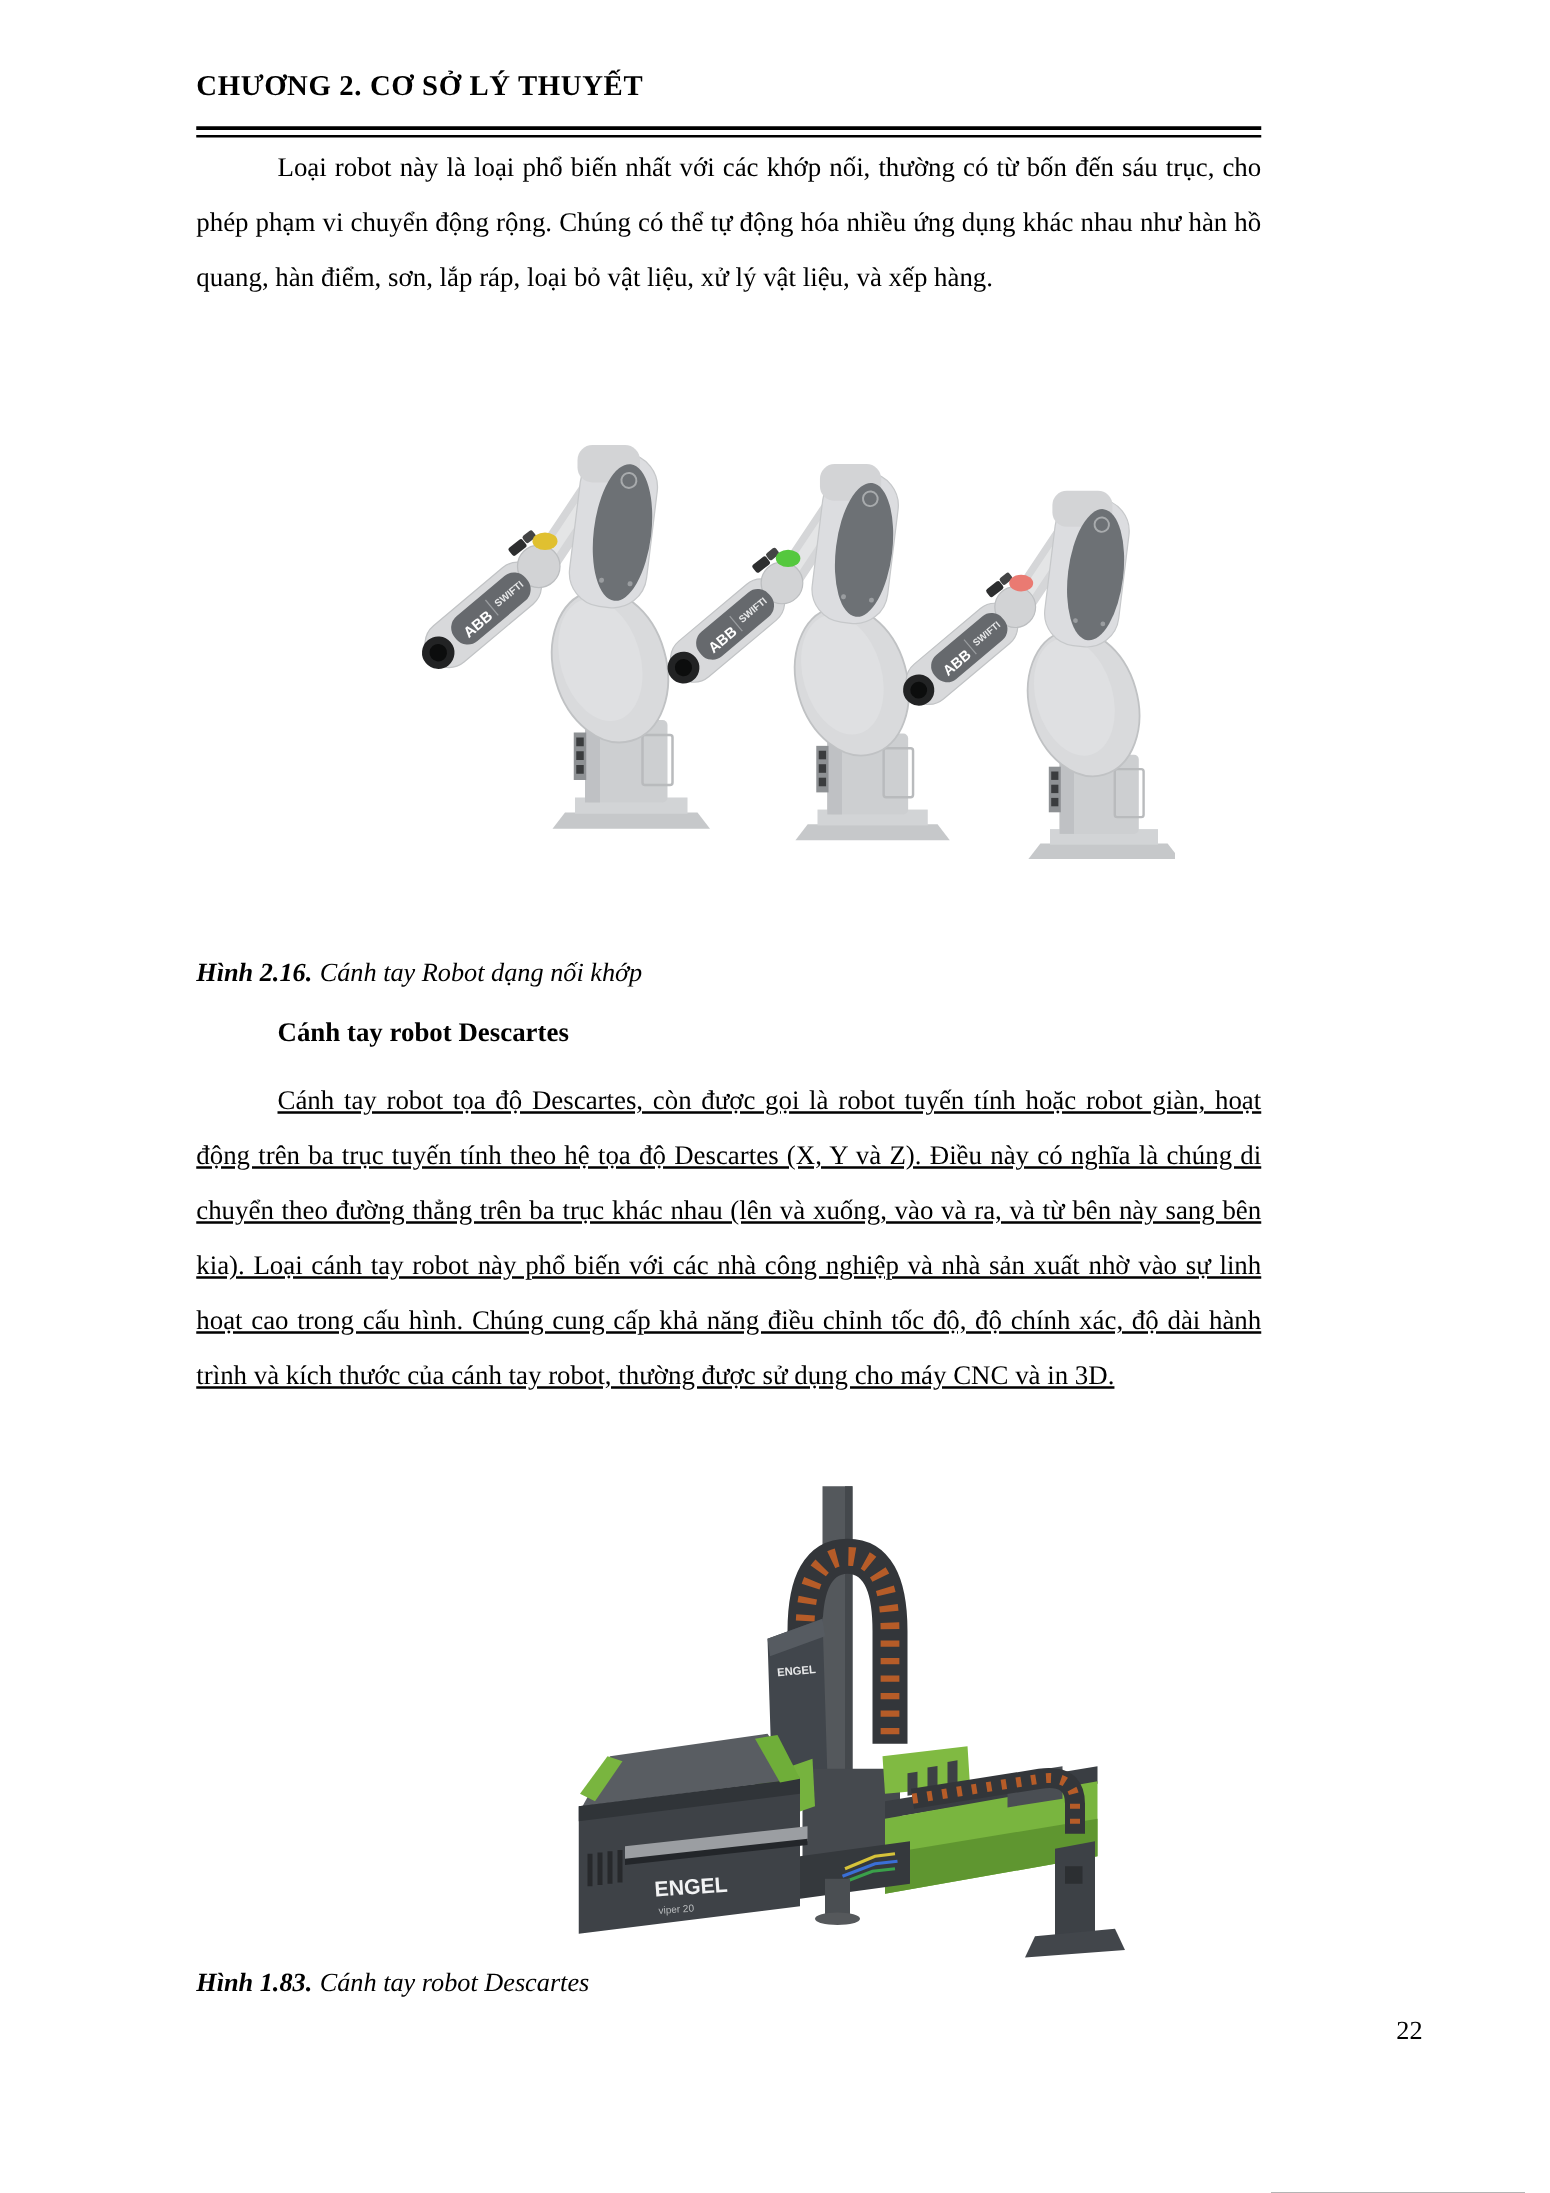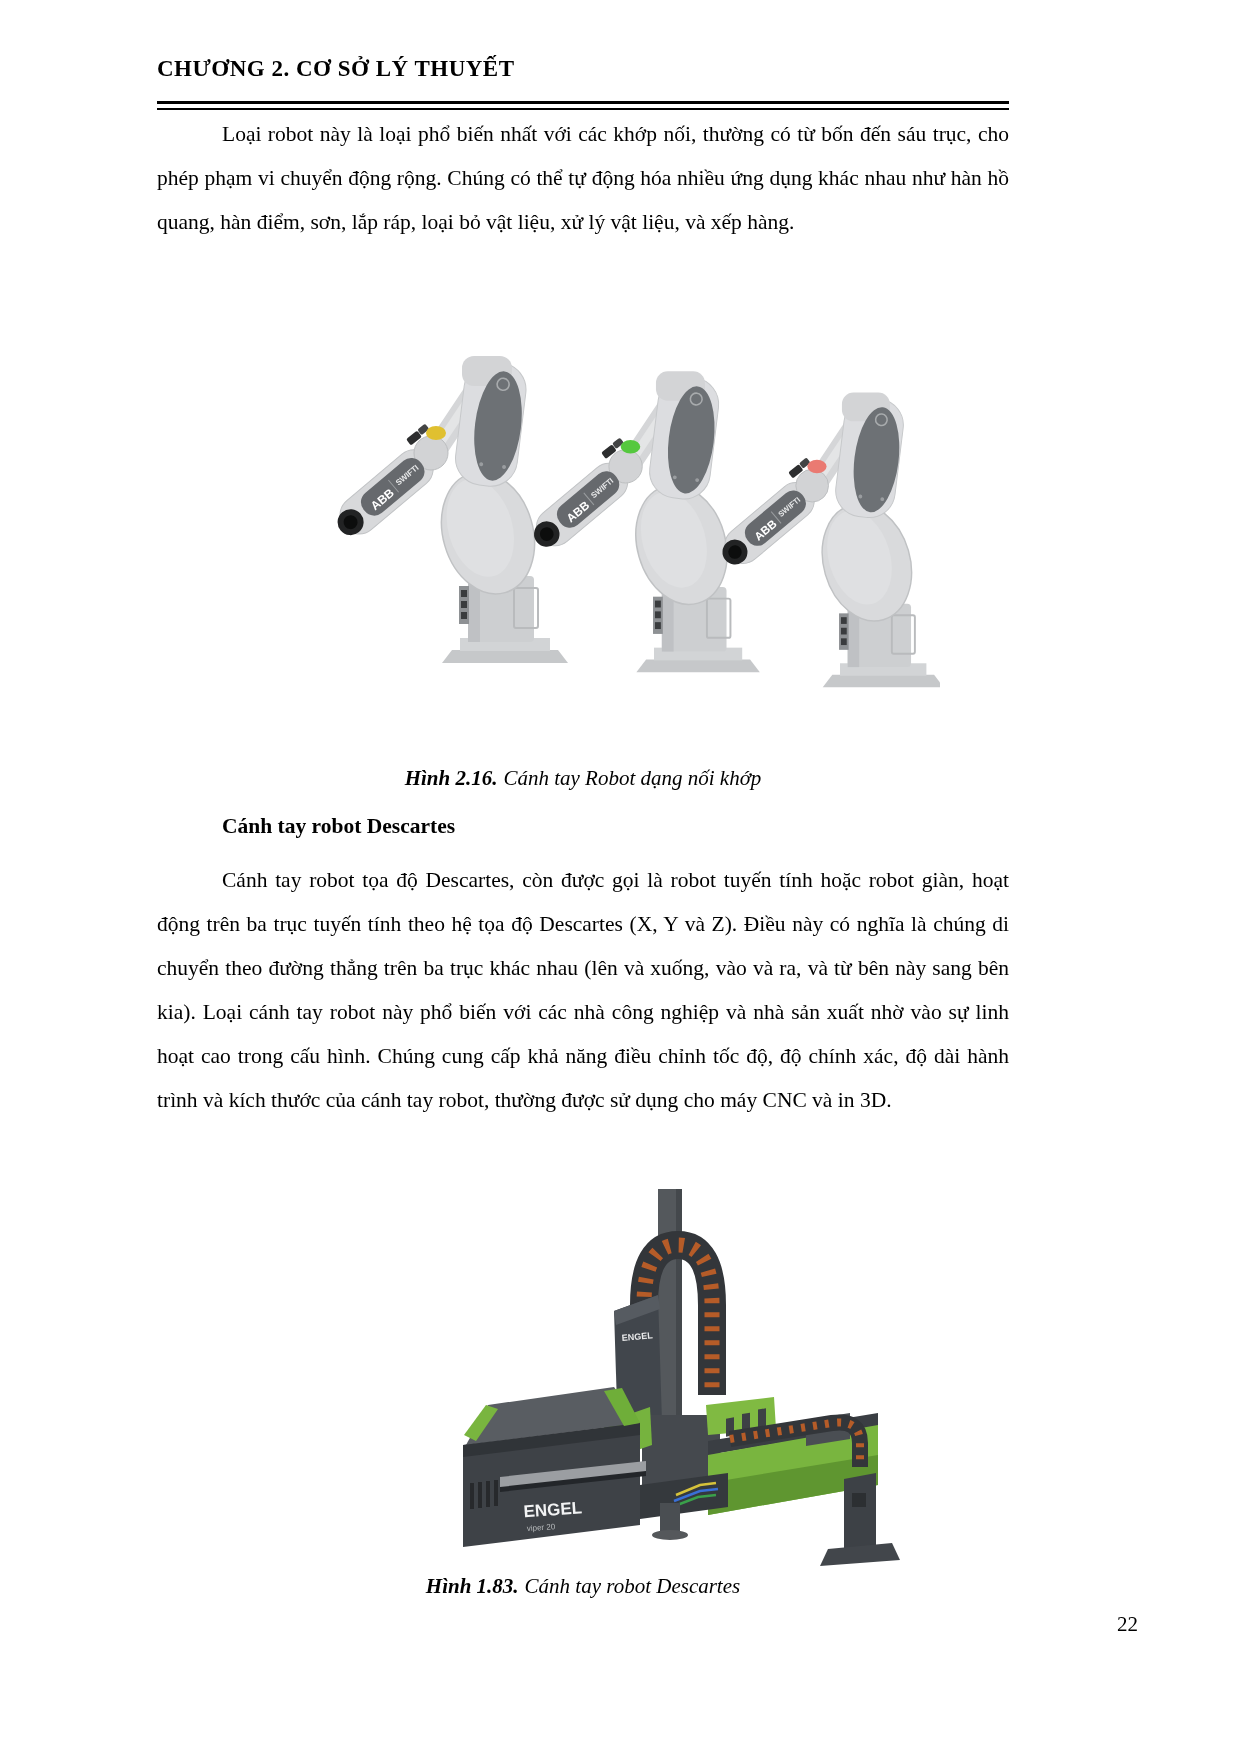--- a/index.html
+++ b/index.html
@@ -19,31 +19,31 @@
   .title-rule{
     position:absolute;left:157px;top:101px;width:852px;height:4px;
     border-top:3px solid #000;border-bottom:2px solid #000;
   }
   .body-par{
     position:absolute;left:157px;width:852px;
     font-size:21.5px;line-height:44px;
     text-align:justify;text-indent:65px;
   }
   .par-1{top:112px;}
-  .par-2{top:858px;}
+  .par-2{top:858px;text-decoration:underline;}
   .section-heading{
     position:absolute;left:222px;top:814px;
     font-size:21.5px;font-weight:bold;
   }
   .figure{position:absolute;}
   .fig-1{left:300px;top:320px;}
   .fig-2{left:408px;top:1183px;}
   .caption{
     position:absolute;left:157px;width:852px;
-    font-size:21px;font-style:italic;text-align:center;
+    font-size:21px;font-style:italic;
   }
   .cap-1{top:766px;}
   .cap-2{top:1574px;}
   .caption .cap-label{font-weight:bold;margin-right:6px;}
   .page-number{
     position:absolute;left:1078px;top:1612px;width:60px;
     font-size:21px;text-align:right;
   }
   svg text{font-family:"Liberation Sans","DejaVu Sans",sans-serif;}
 </style>

